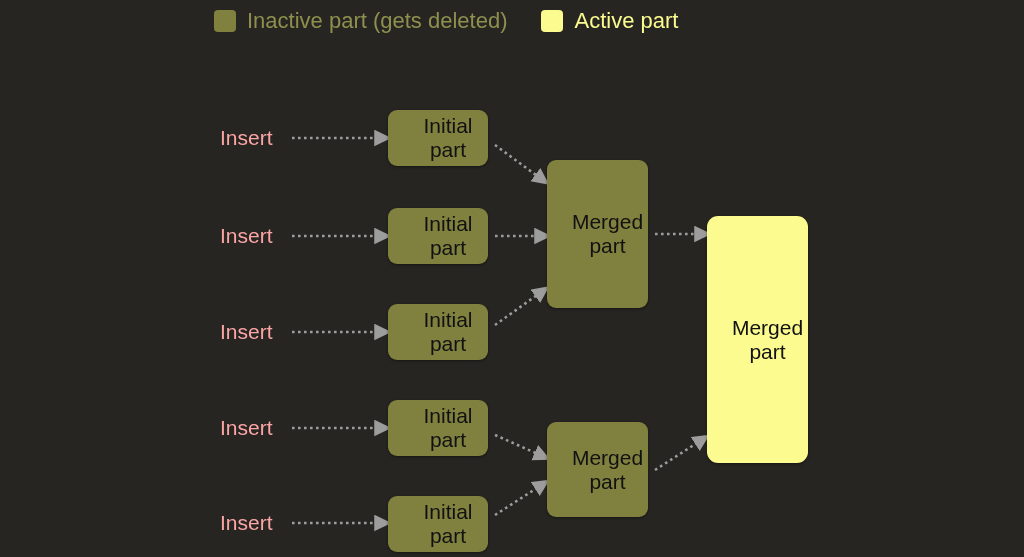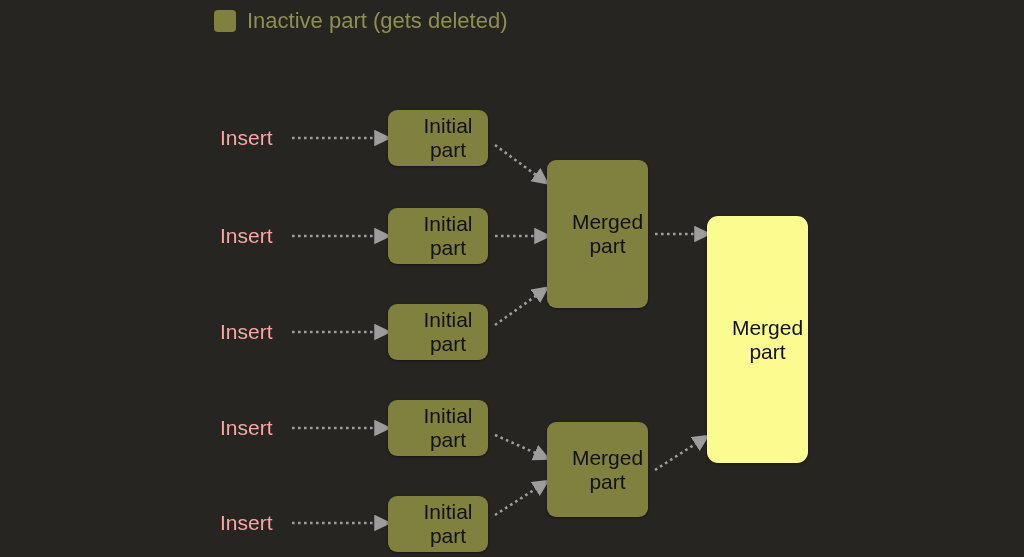--- a/index.html
+++ b/index.html
@@ -88,20 +88,24 @@
 <body>
 
 <div id="canvas">
 
   <div class="legend">
     <div class="legend-entry">
       <span class="legend-swatch inactive"></span>
       <span class="legend-label inactive">Inactive part (gets deleted)</span>
     </div>
     <span class="legend-gap"></span>
+    <div class="legend-entry">
+      <span class="legend-swatch active"></span>
+      <span class="legend-label active">Active part</span>
+    </div>
   </div>
 
   <svg id="arrows" viewBox="0 0 1024 557" width="1024" height="557">
     <defs>
       <marker id="ah" markerWidth="9" markerHeight="9" refX="2.2" refY="3.2" orient="auto" markerUnits="strokeWidth">
         <path d="M0,0 L0,6.4 L6.6,3.2 z" fill="#9d9d9d"></path>
       </marker>
     </defs>
     <g stroke="#9d9d9d" stroke-width="2.6" stroke-dasharray="2.6 3.4" stroke-linecap="butt" fill="none" marker-end="url(#ah)">
 

